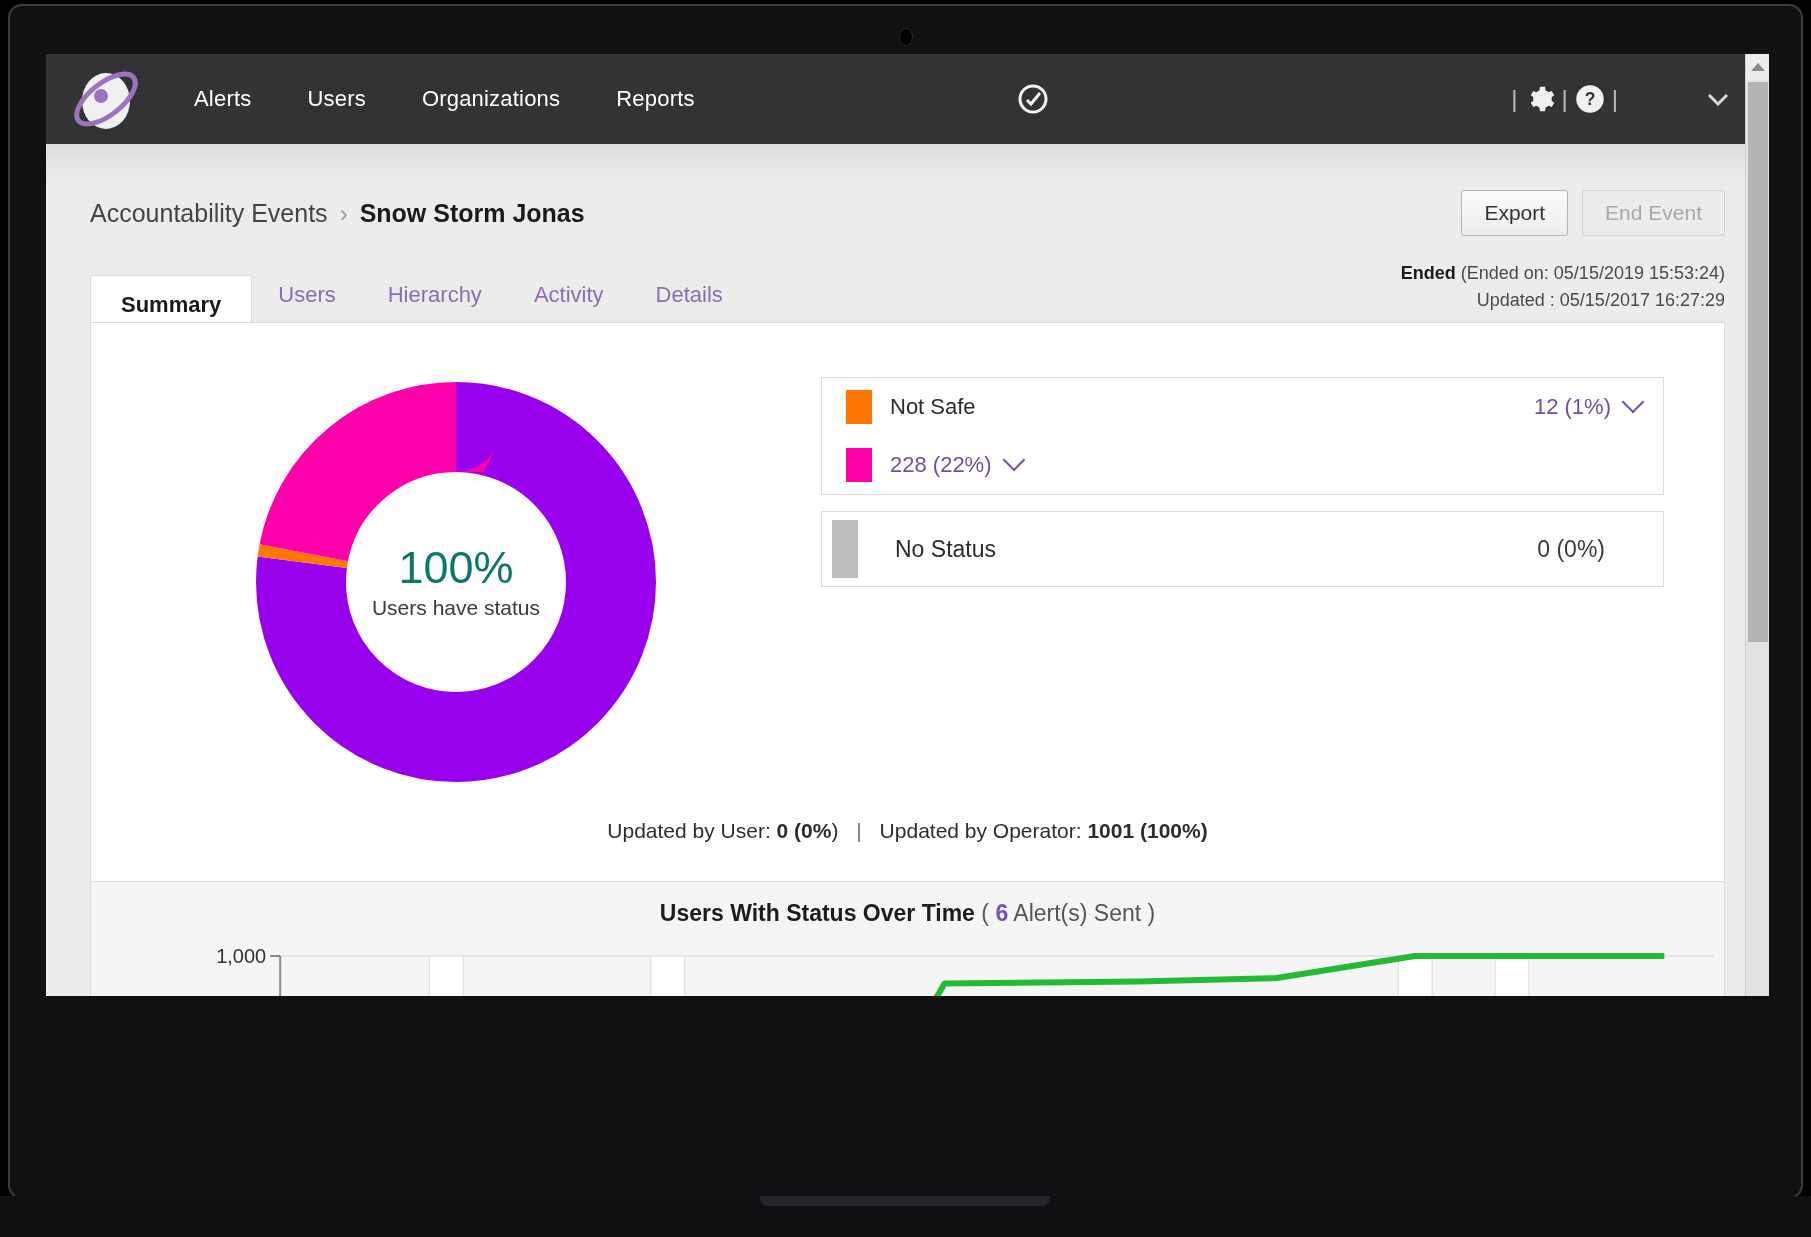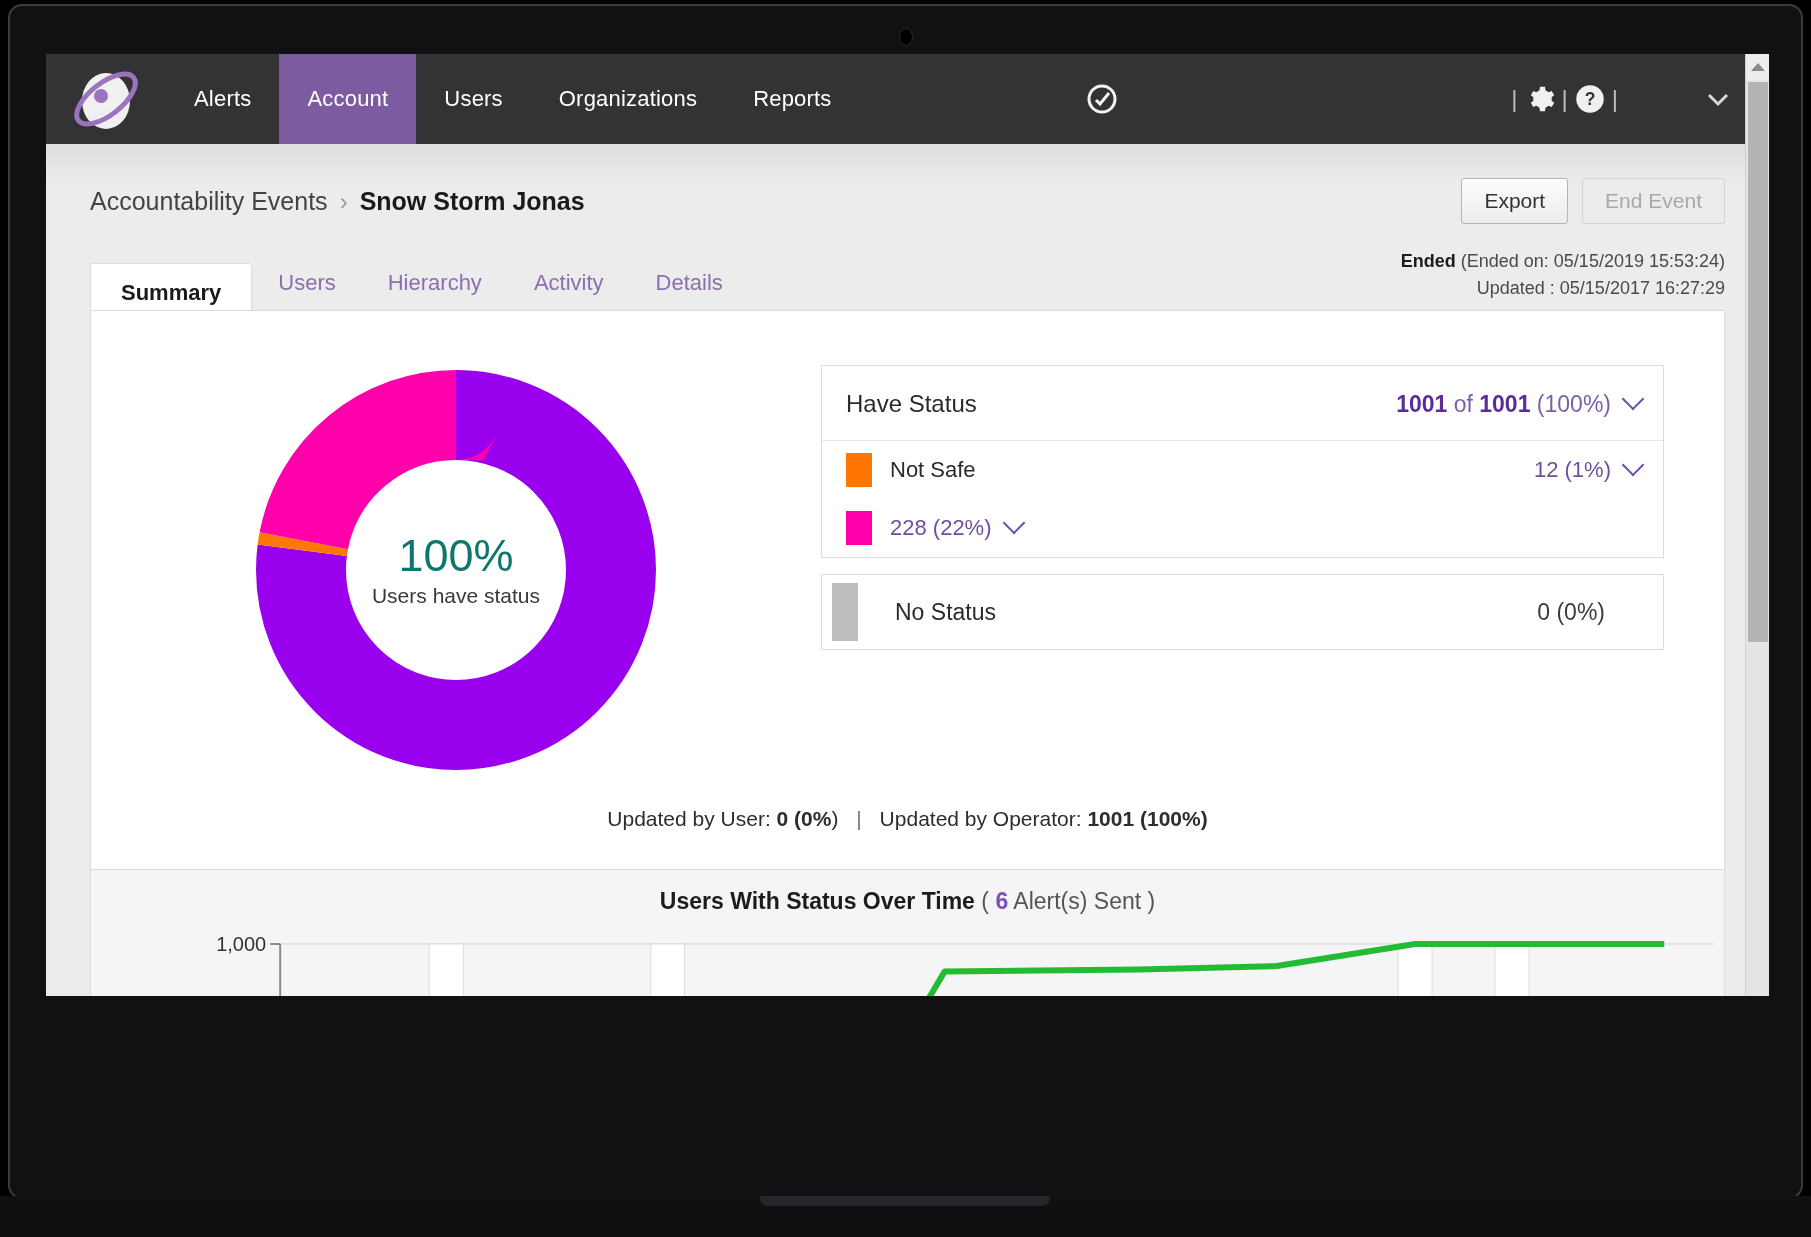--- a/index.html
+++ b/index.html
@@ -100,21 +100,21 @@
     margin-left: 78px; cursor: pointer;
     display: flex; align-items: center;
   }
 
   
   #page {
     position: relative;
     height: 852px;
     background: #e9e9e9;
     background: linear-gradient(#dedede 0%, #ececec 40px, #ececec 100%);
-    padding: 4px 44px;
+    padding: 16px 44px;
     overflow: hidden;
   }
   #crumbbar {
     display: flex; align-items: center; justify-content: space-between;
     padding-top: 30px;
   }
   #breadcrumb { display: flex; align-items: baseline; gap: 12px; }
   #crumb-root {
     font-size: 25px; color: #444;
     cursor: pointer;
@@ -328,23 +328,20 @@
           <g transform="rotate(-38 38 33)">
             <ellipse cx="38" cy="33" rx="35" ry="16" fill="none" stroke="#9b74bd" stroke-width="5"></ellipse>
           </g>
           <circle cx="33" cy="30" r="7" fill="#9b74bd"></circle>
         </svg>
       </div>
 
       <div class="nav-items">
         <div class="nav-item">
           <span>Alerts</span>
-        </div>
-        <div class="nav-item active">
-          <span>Account</span>
         </div>
         <div class="nav-item">
           <span>Users</span>
         </div>
         <div class="nav-item">
           <span>Organizations</span>
         </div>
         <div class="nav-item">
           <span>Reports</span>
         </div>
@@ -436,30 +433,20 @@
               </svg>
               <div id="donut-center">
                 <div id="donut-pct">100%</div>
                 <div id="donut-sub">Users have status</div>
               </div>
             </div>
           </div>
 
           <div id="status-col">
             <div id="have-status-box">
-              <div id="have-status-head">
-                <span id="have-status-label">Have Status</span>
-                <span class="count-cell">
-                  <span><span class="num">1001</span>
-                  <span class="of">of</span>
-                  <span class="num">1001</span>
-                  <span class="of">(100%)</span></span>
-                  <span class="chev"></span>
-                </span>
-              </div>
 
 
               <div class="status-row">
                 <span class="swatch" style="background:#ff7700"></span>
                 <span class="status-name">Not Safe</span>
                 <span class="status-val">
                   <span>12 (1%)</span>
                   <span class="chev"></span>
                 </span>
               </div>

